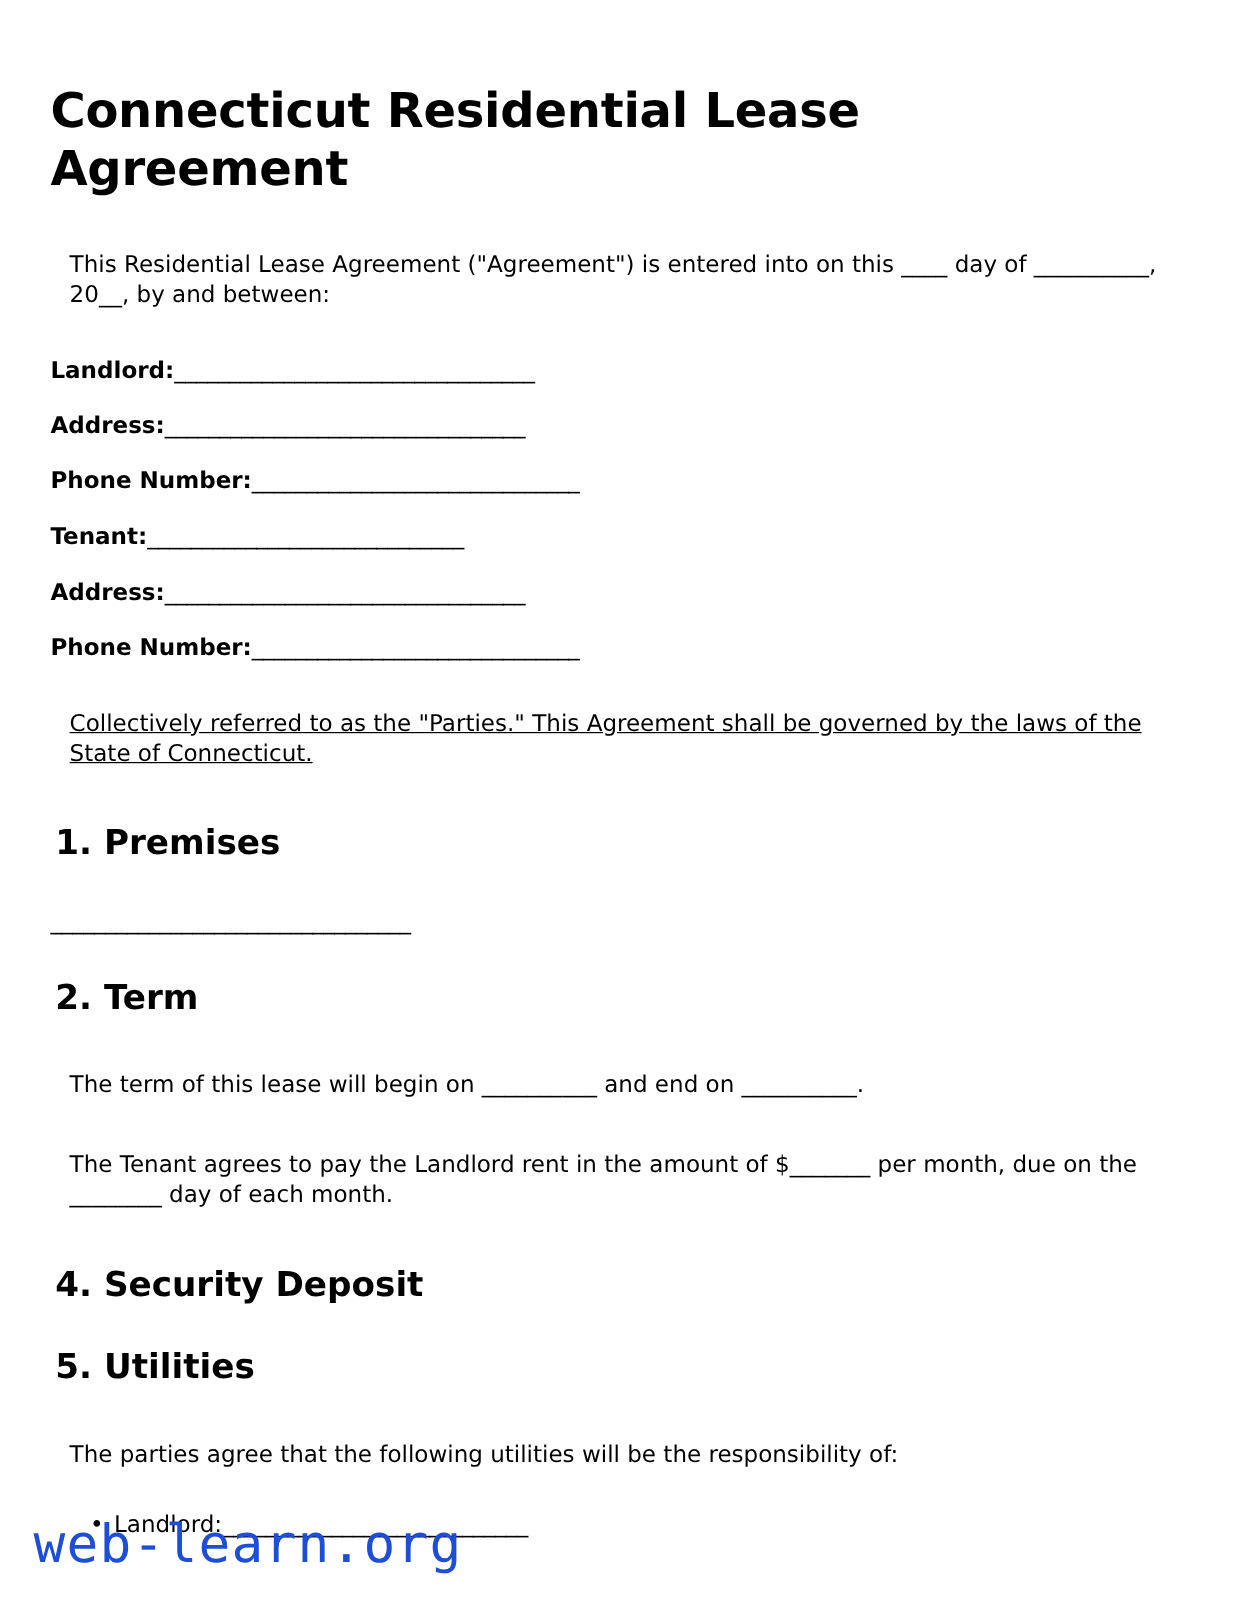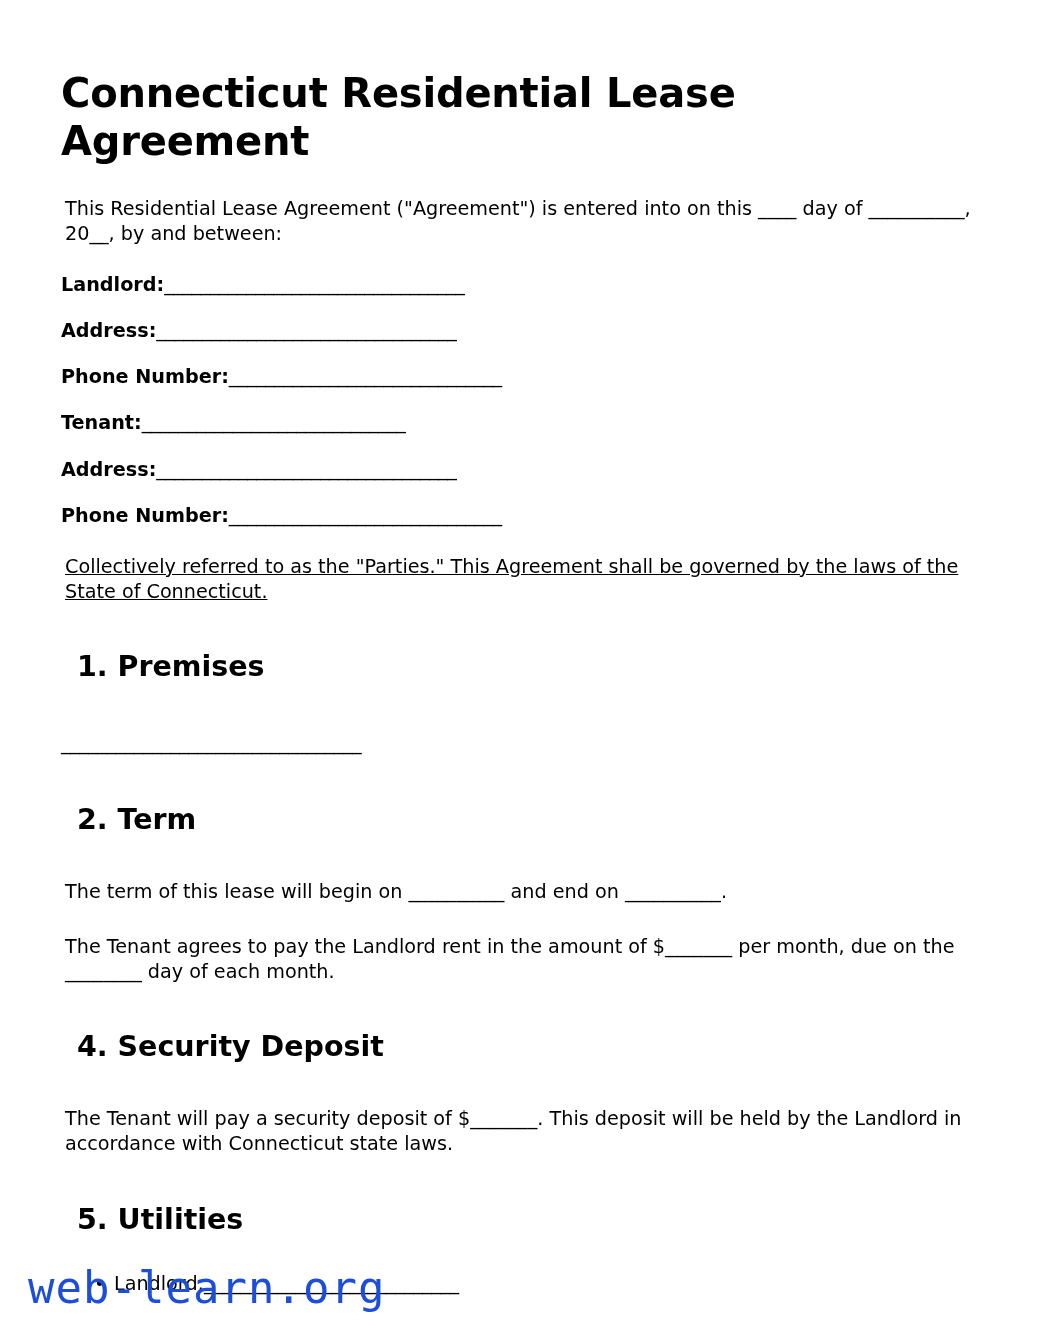--- a/index.html
+++ b/index.html
@@ -15,41 +15,41 @@
   .page {
     position: relative;
     width: 1037px;
     height: 1342px;
     background: #ffffff;
     overflow: hidden;
     box-sizing: border-box;
   }
   .content {
     position: absolute;
-    left: 61px;
+    left: 42px;
     top: 0;
     width: 920px;
   }
 
   
   .doc-title {
     font-size: 40px;
     font-weight: bold;
     line-height: 1.21;
     letter-spacing: -0.2px;
     margin: 0;
     padding-top: 69px;
     width: 745px;
   }
 
   
   .para {
     font-size: 19.2px;
     line-height: 1.31;
-    margin: 4px;
+    margin: 16px;
     padding-top: 26px;
     width: 918px;
   }
   .para.tight {
     padding-top: 22px;
     text-decoration: underline;
   }
 
   
   .fields {
@@ -71,21 +71,21 @@
   .blank {
     font-family: "DejaVu Sans", sans-serif;
     letter-spacing: -0.5px;
   }
 
   
   .section-heading {
     font-size: 28.5px;
     font-weight: bold;
     line-height: 1.2;
-    margin: 16px;
+    margin: 4px;
     padding-top: 30px;
   }
 
   
   .blank-line-row {
     font-size: 19.2px;
     line-height: 1.31;
     margin: 0;
     padding-top: 31px;
     letter-spacing: -0.5px;
@@ -168,23 +168,23 @@
 
     <h2 class="section-heading">1. Premises</h2>
     <p class="blank-line-row">_________________________________</p>
 
     <h2 class="section-heading">2. Term</h2>
     <p class="para">The term of this lease will begin on __________ and end on __________.</p>
 
     <p class="para">The Tenant agrees to pay the Landlord rent in the amount of $_______ per month, due on the ________ day of each month.</p>
 
     <h2 class="section-heading">4. Security Deposit</h2>
-    <p class="para">The Tenant will pay a security deposit of $_______. This deposit will be held by the Landlord in accordance with Connecticut state laws.</p>
 
     <h2 class="section-heading">5. Utilities</h2>
+    <p class="para">The parties agree that the following utilities will be the responsibility of:</p>
 
     <ul class="bullet-list">
       <li class="bullet-item">
         <span class="bullet-dot">•</span><span>Landlord:</span><span class="blank">____________________________</span>
       </li>
     </ul>
 
   </div>
 
   <div class="watermark">web-learn.org</div>

